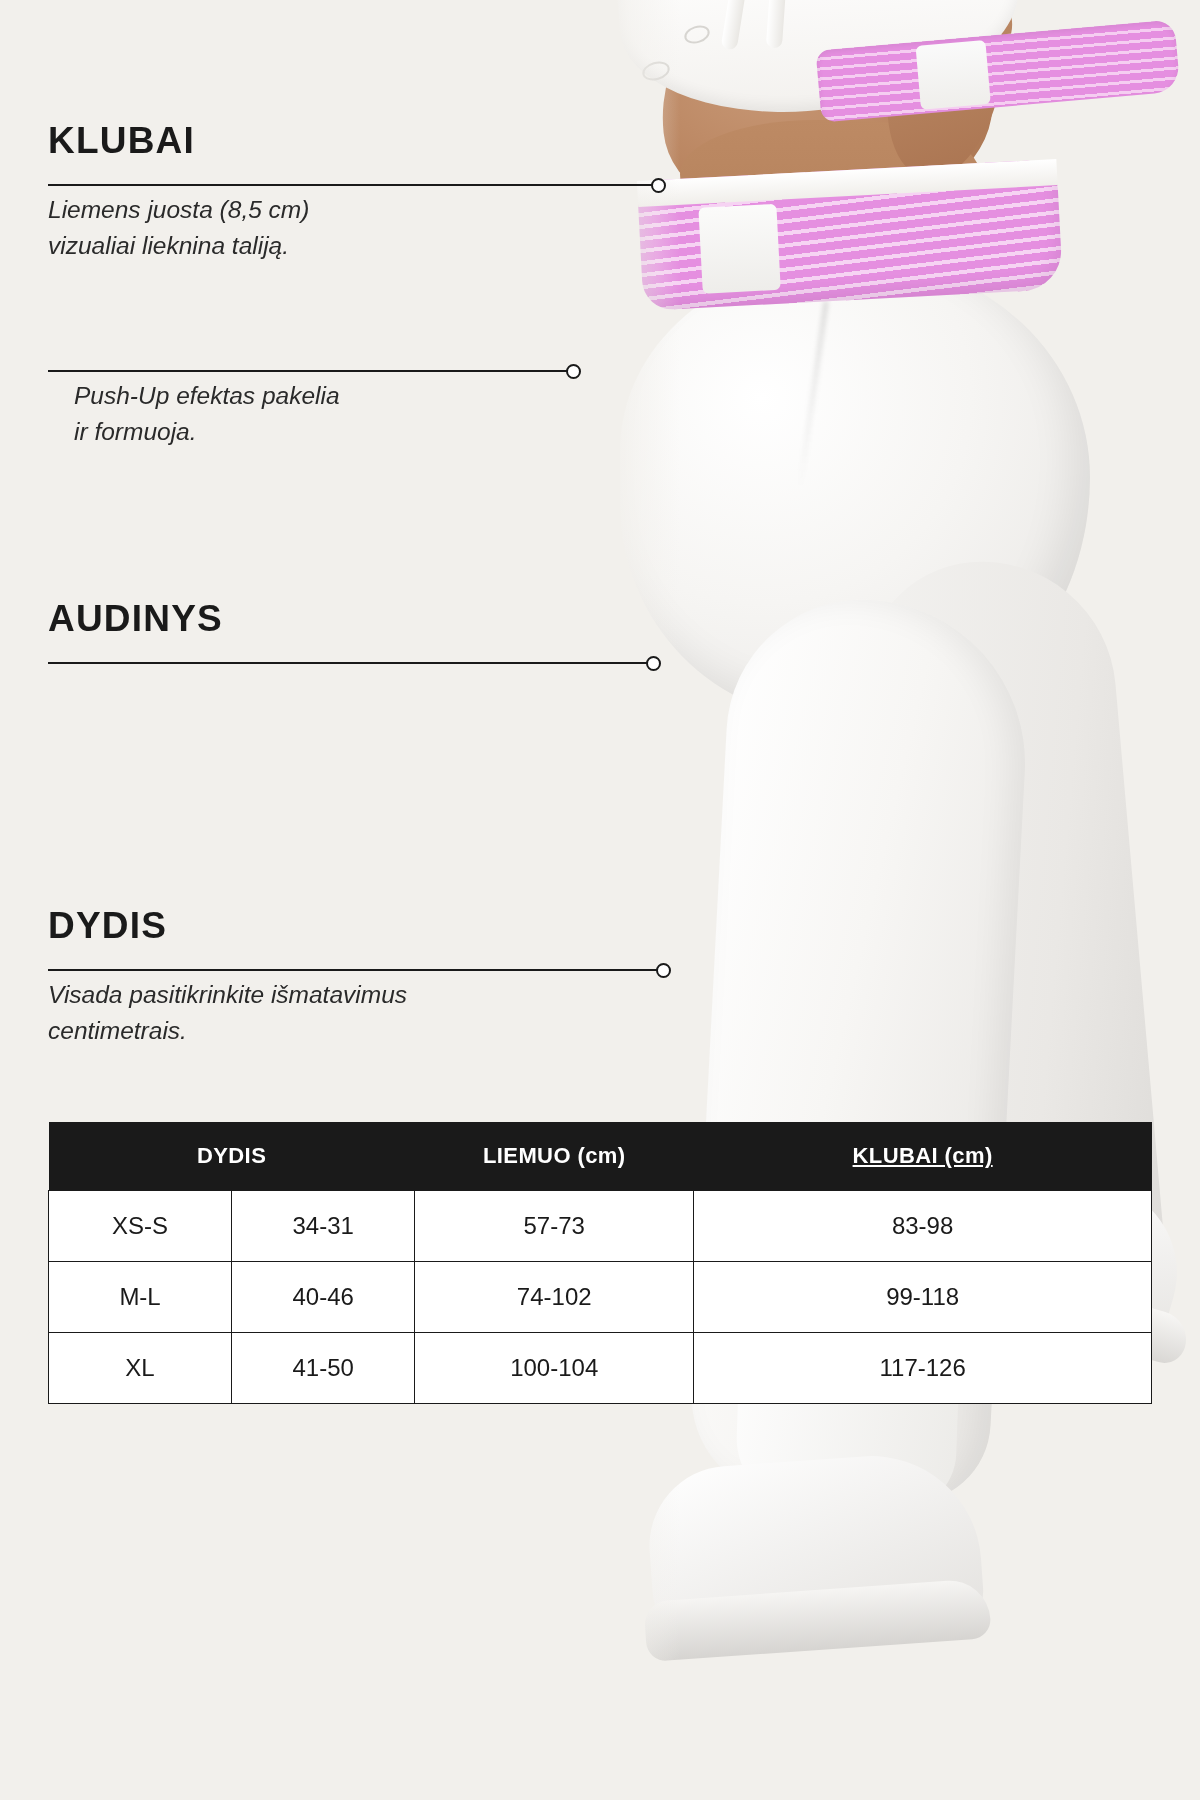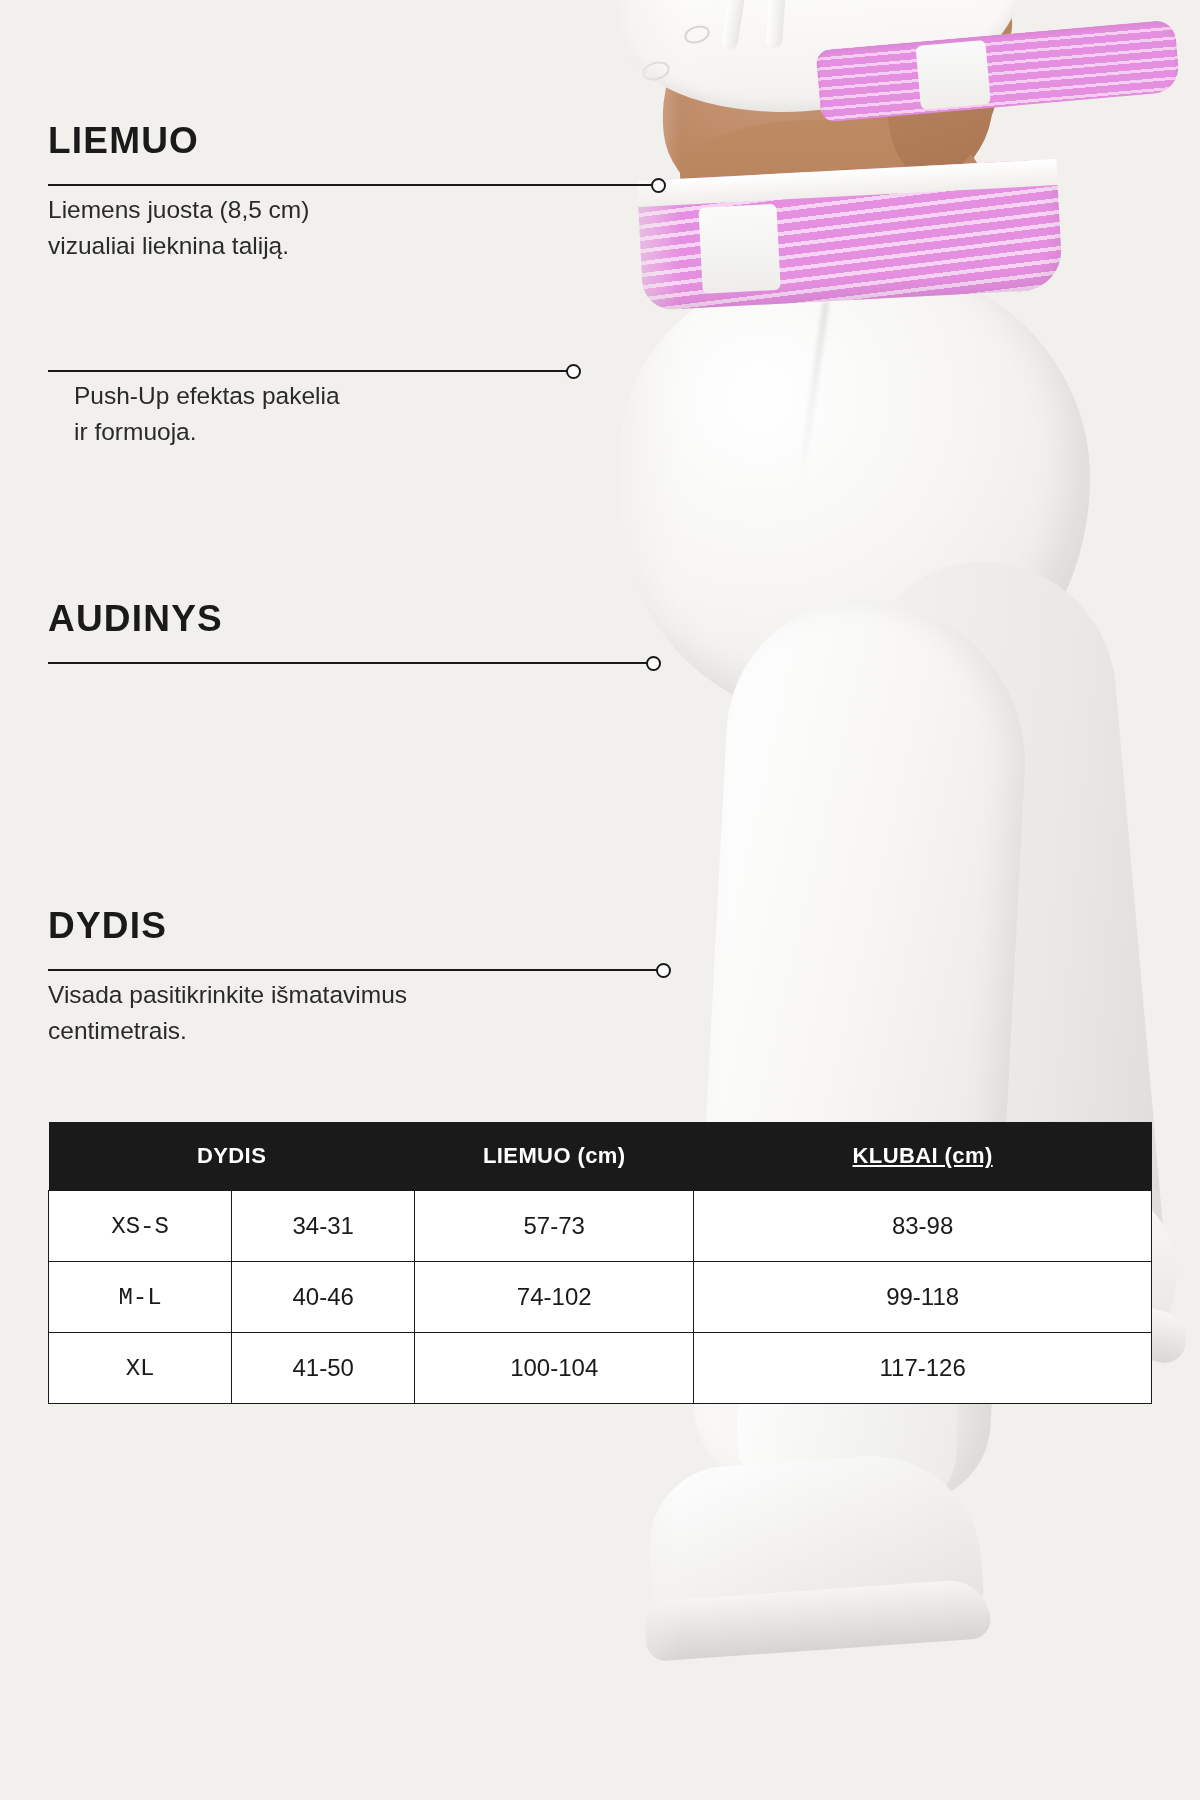--- a/index.html
+++ b/index.html
@@ -272,20 +272,21 @@
     letter-spacing: 1.2px;
     font-weight: bold;
     color: #1a1a1a;
   }
   .block p {
     margin: 0;
     font-size: 24.5px;
     line-height: 1.45;
     color: #2a2a2a;
     font-weight: 400;
+    font-style: italic;
   }
   .block .rule-wrap {
     position: relative;
     height: 14px;
   }
   .rule {
     position: absolute;
     top: 6px;
     left: 0;
     height: 2px;
@@ -346,21 +347,21 @@
   table.size-table thead th.head-waist { width: 25.3%; }
   table.size-table thead th.head-hips { width: 41.5%; text-decoration: underline; }
   table.size-table tbody td {
     border: 1.5px solid #1a1a1a;
     font-size: 24px;
     color: #1a1a1a;
     text-align: center;
     padding: 21px 8px;
     background: #ffffff;
   }
-  table.size-table tbody td.c0 { width: 16.6%; border-left: 1.5px solid #1a1a1a; font-family: Liberation Mono, monospace; }
+  table.size-table tbody td.c0 { width: 16.6%; border-left: 1.5px solid #1a1a1a; }
   table.size-table tbody td.c1 { width: 16.6%; }
   table.size-table tbody td.c2 { width: 25.3%; }
   table.size-table tbody td.c3 { width: 41.5%; }
 </style>
 </head>
 <body>
 
 <div class="photo">
   <div class="photo-bg"></div>
 
@@ -395,21 +396,21 @@
     
   </div>
   <div class="shoe-2-sole"></div>
 
   <div class="photo-fade"></div>
 </div>
 
 <div class="content">
 
   <div class="block" id="block-liemuo">
-    <h2>LIEMUO</h2>
+    <h2>KLUBAI</h2>
     <div class="rule-wrap">
       <div class="rule"></div>
       <div class="dot"></div>
     </div>
     <p class="block-body" style="white-space: pre-line;">Liemens juosta (8,5 cm)
 vizualiai lieknina taliją.</p>
   </div>
 
   <div class="block" id="block-sedmenys">
     <div class="rule-wrap">

